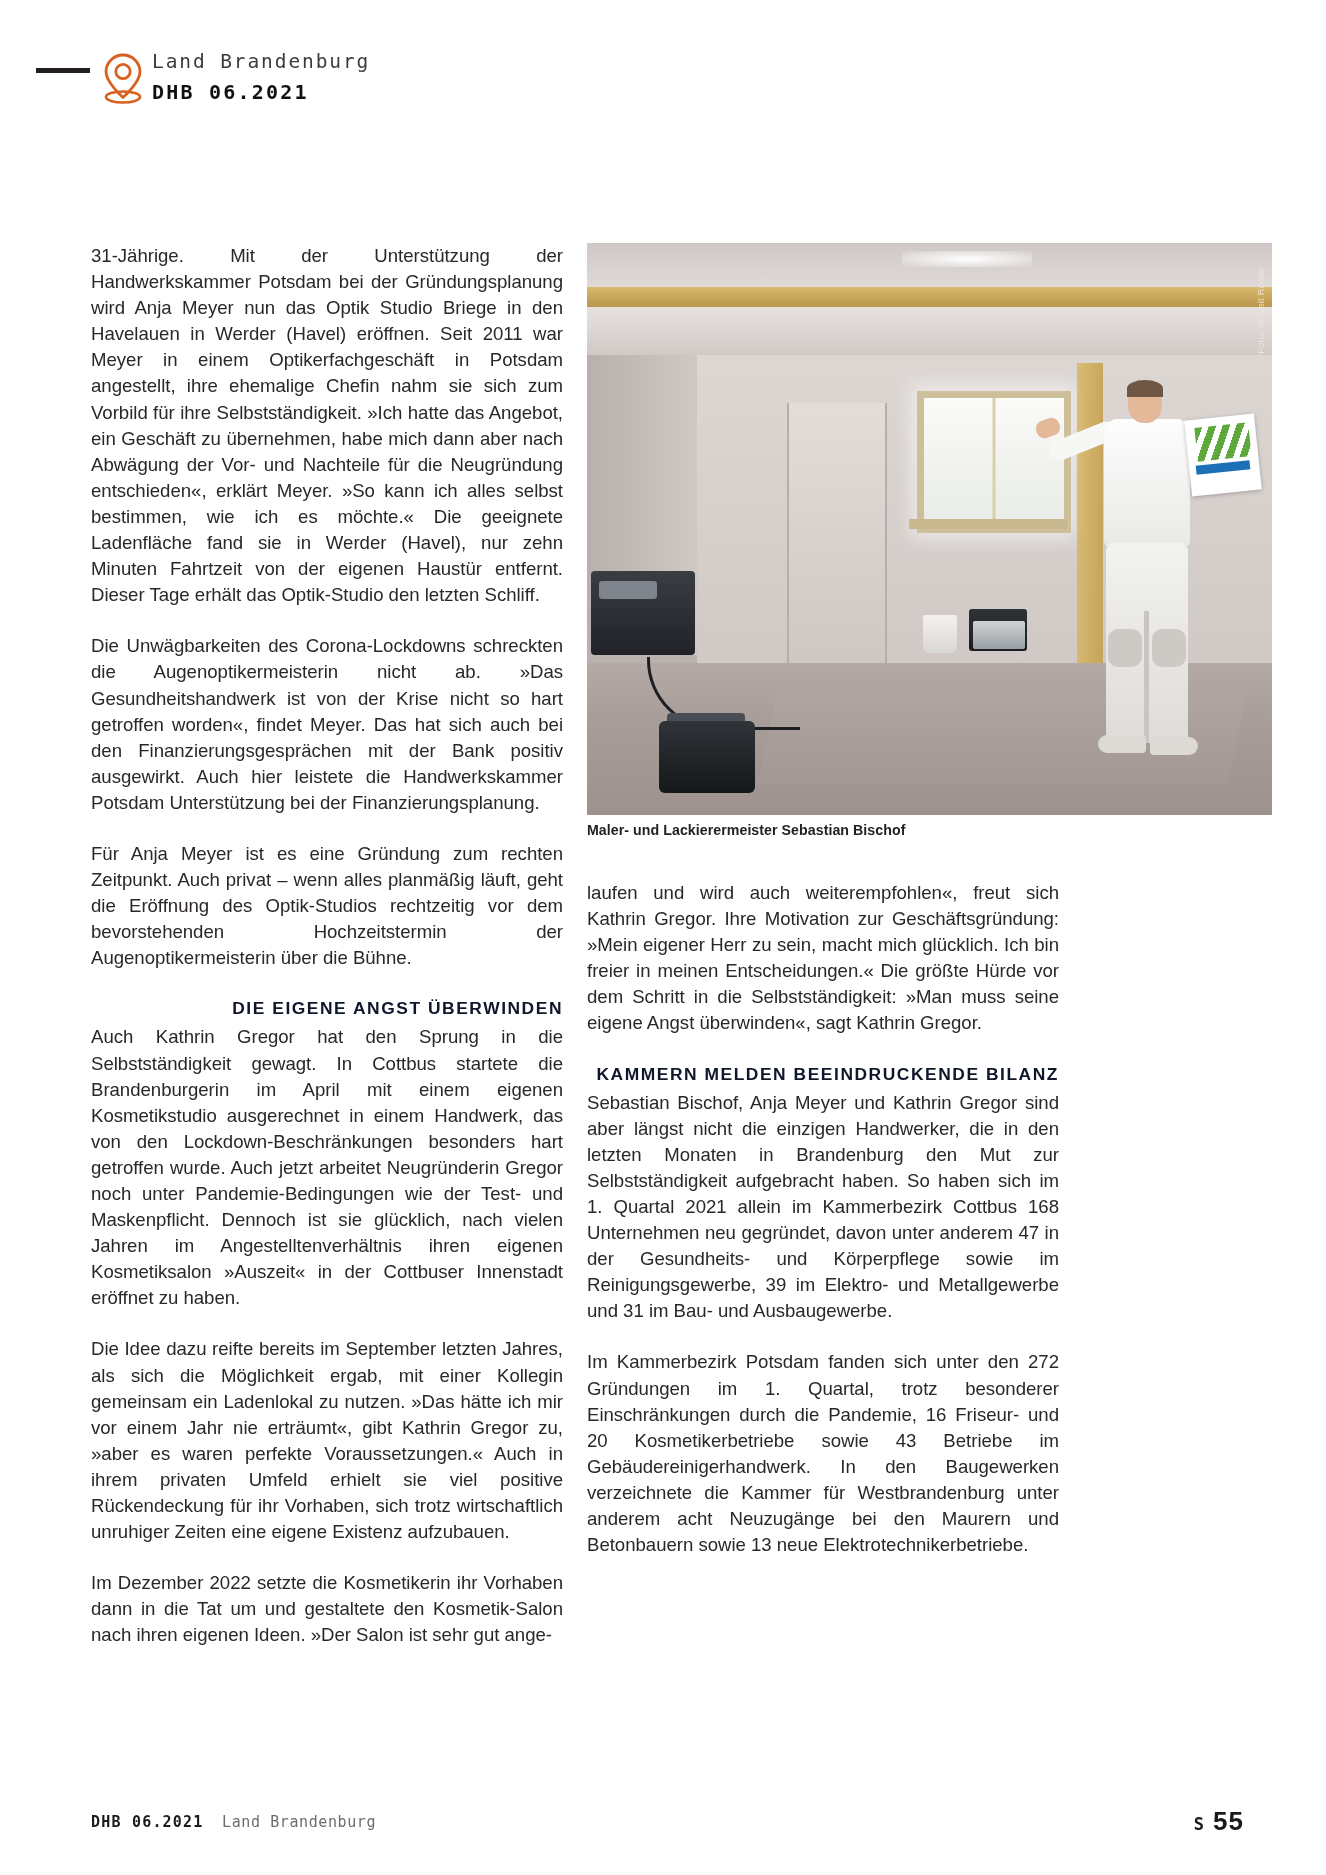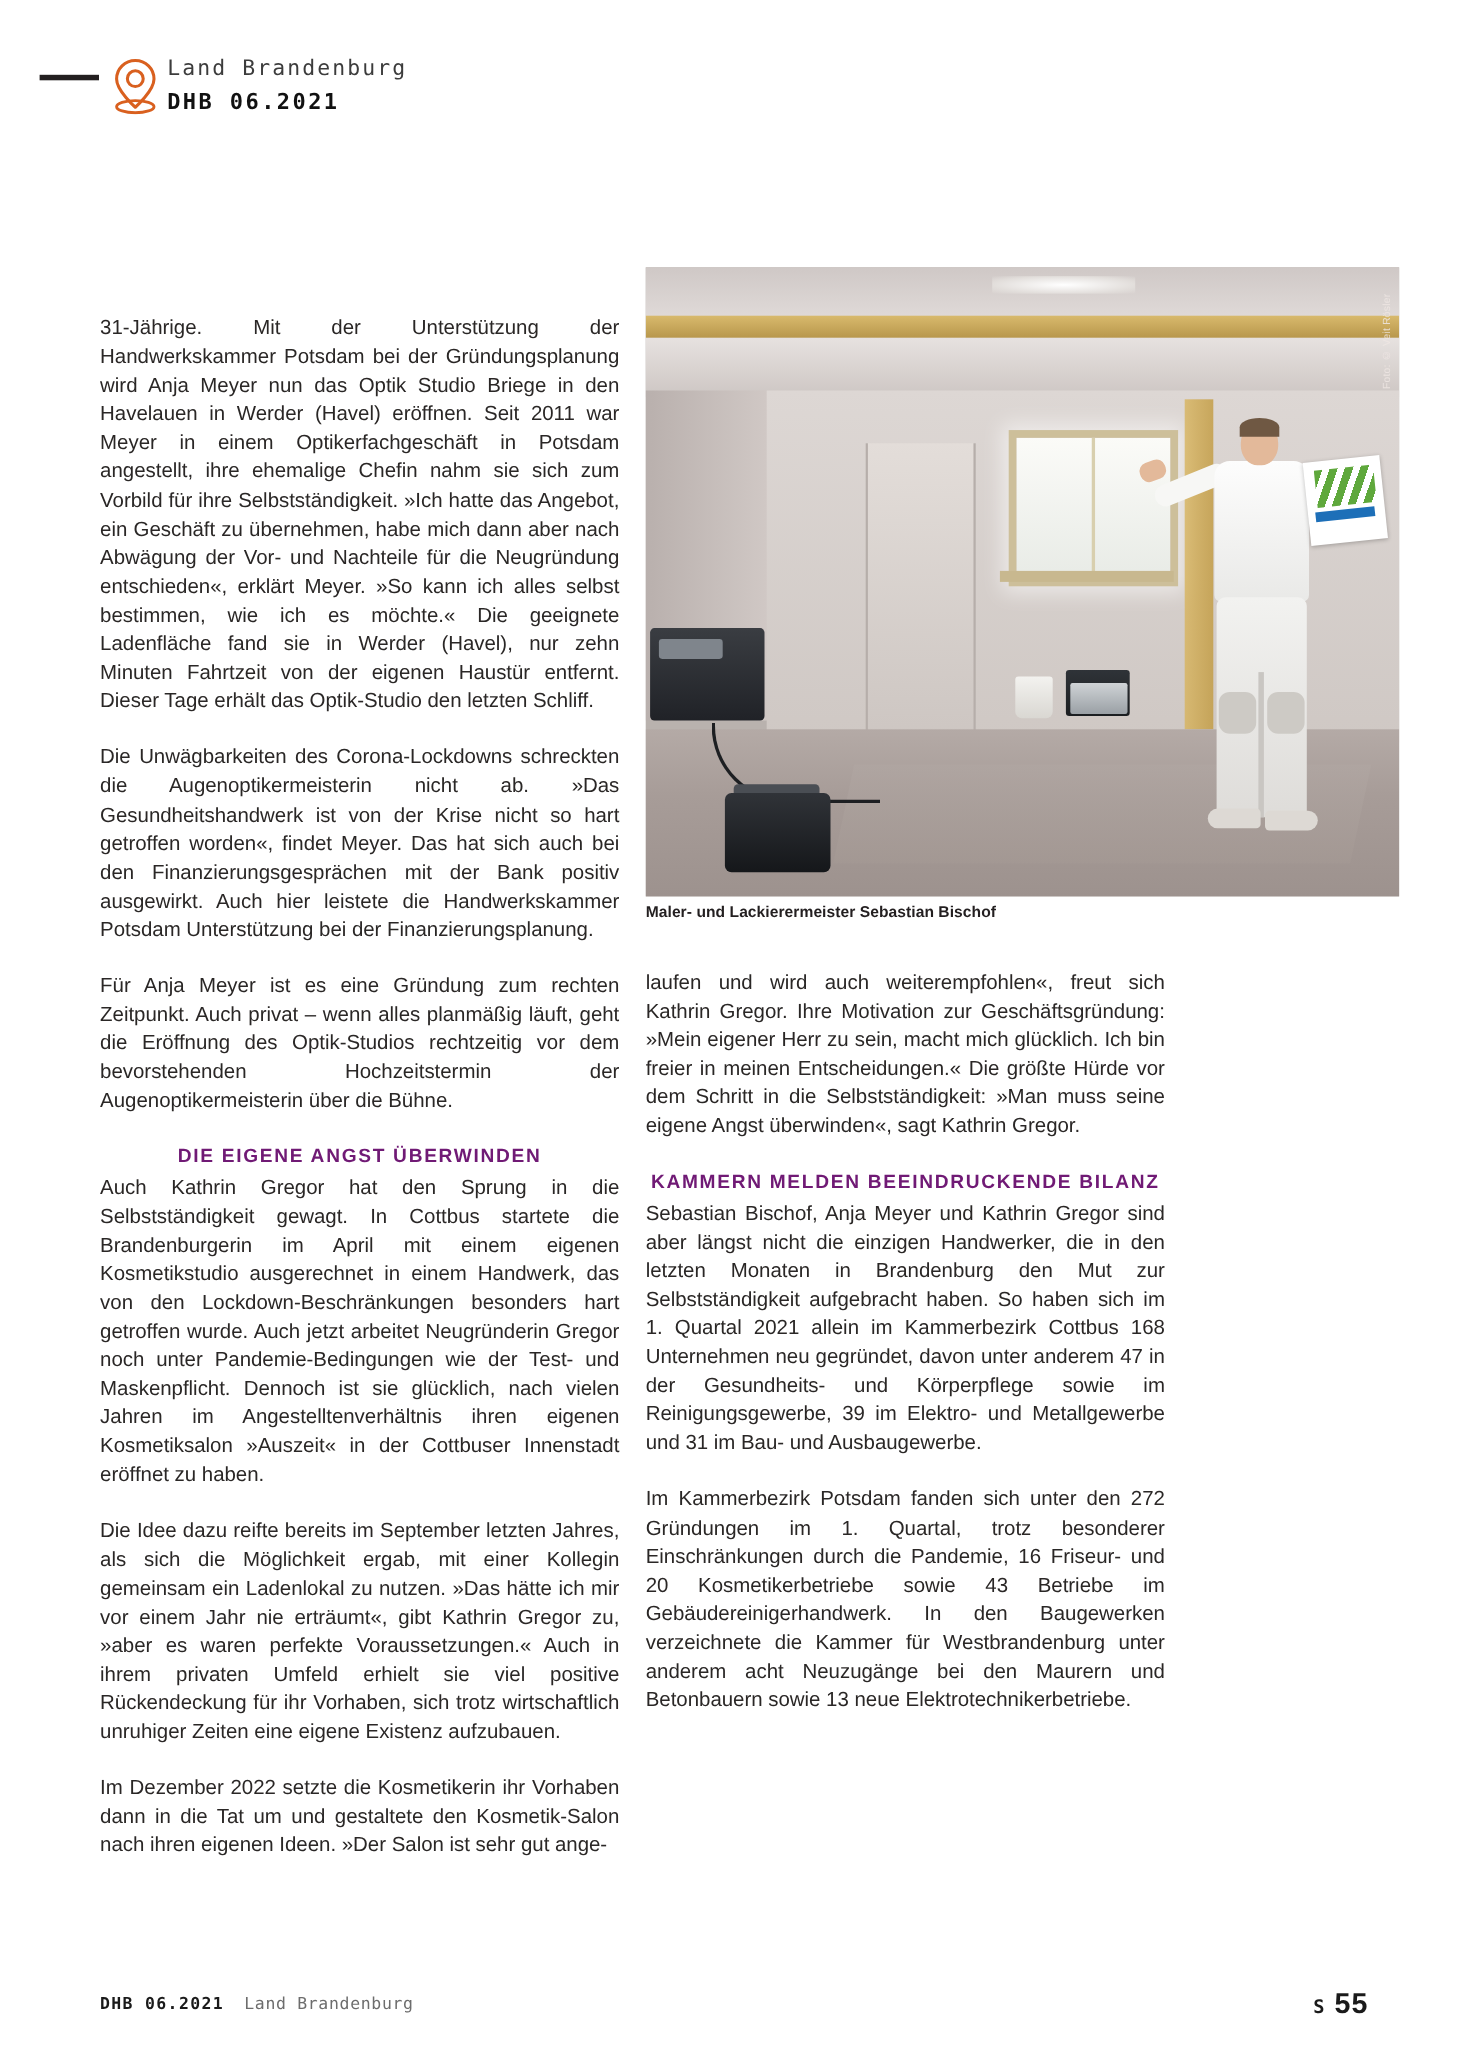--- a/index.html
+++ b/index.html
@@ -67,36 +67,36 @@
   
   .col {
     position: absolute;
     width: 472px;
     font-size: 18.6px;
     line-height: 26.1px;
     text-align: justify;
     color: #2a2726;
     letter-spacing: -0.02px;
   }
-  .col-left  { left: 91px;  top: 243px; margin-top: 42px; }
+  .col-left  { left: 91px;  top: 243px; }
   .col-right { left: 587px; top: 880px; width: 472px; }
 
   .col p {
     margin: 0 0 25px 0;
     hyphens: manual;
   }
   .col p:last-child { margin-bottom: 0; }
 
   .subhead {
     font-size: 17.4px;
     font-weight: bold;
     letter-spacing: 1.55px;
-    color: #701a75;
+    color: #0f172a;
     margin: 0 0 3px 0;
-    text-align: center;
+    text-align: right;
     line-height: 25px;
   }
 
   
   .photo-wrap {
     position: absolute;
     left: 587px;
     top: 243px;
     width: 685px;
     height: 572px;

